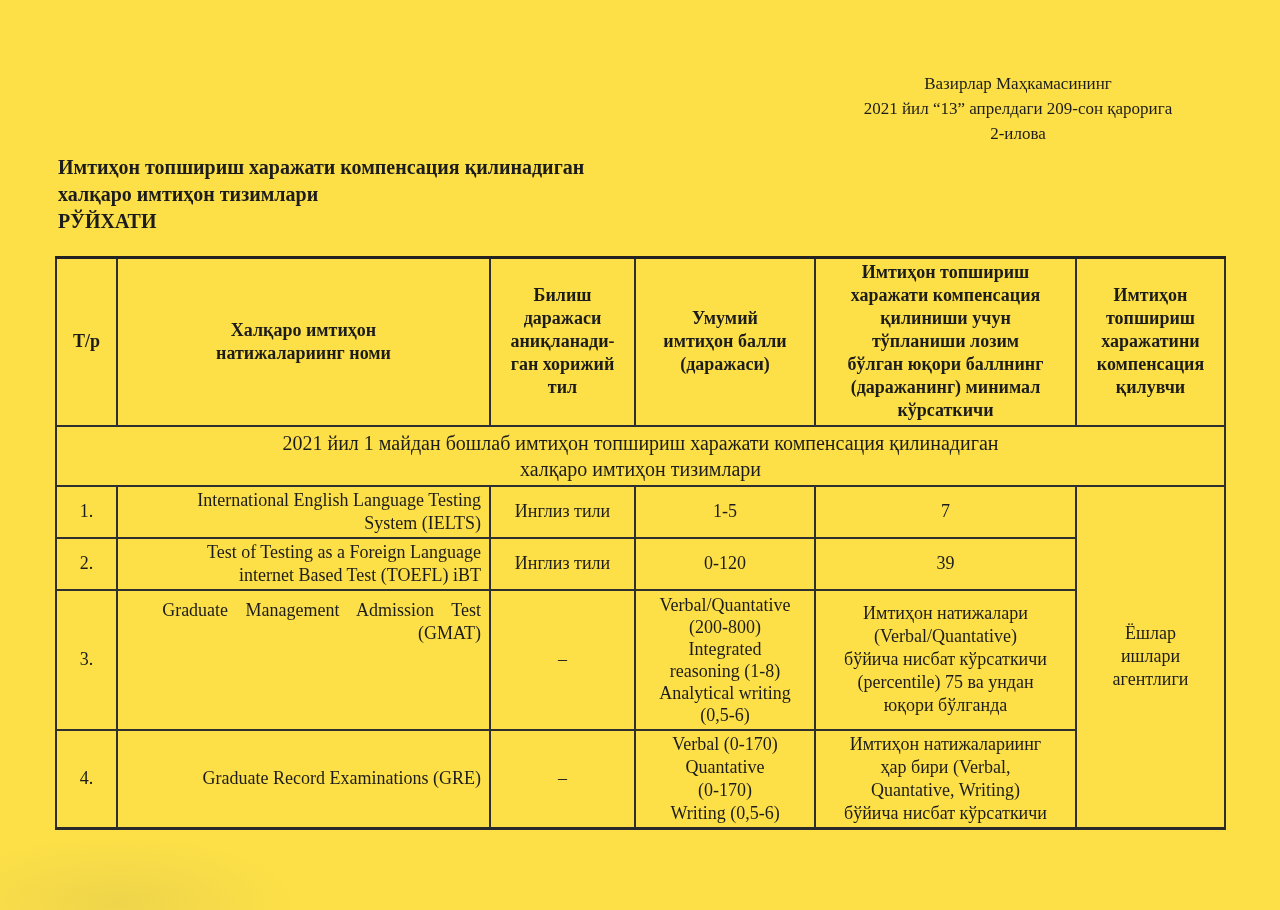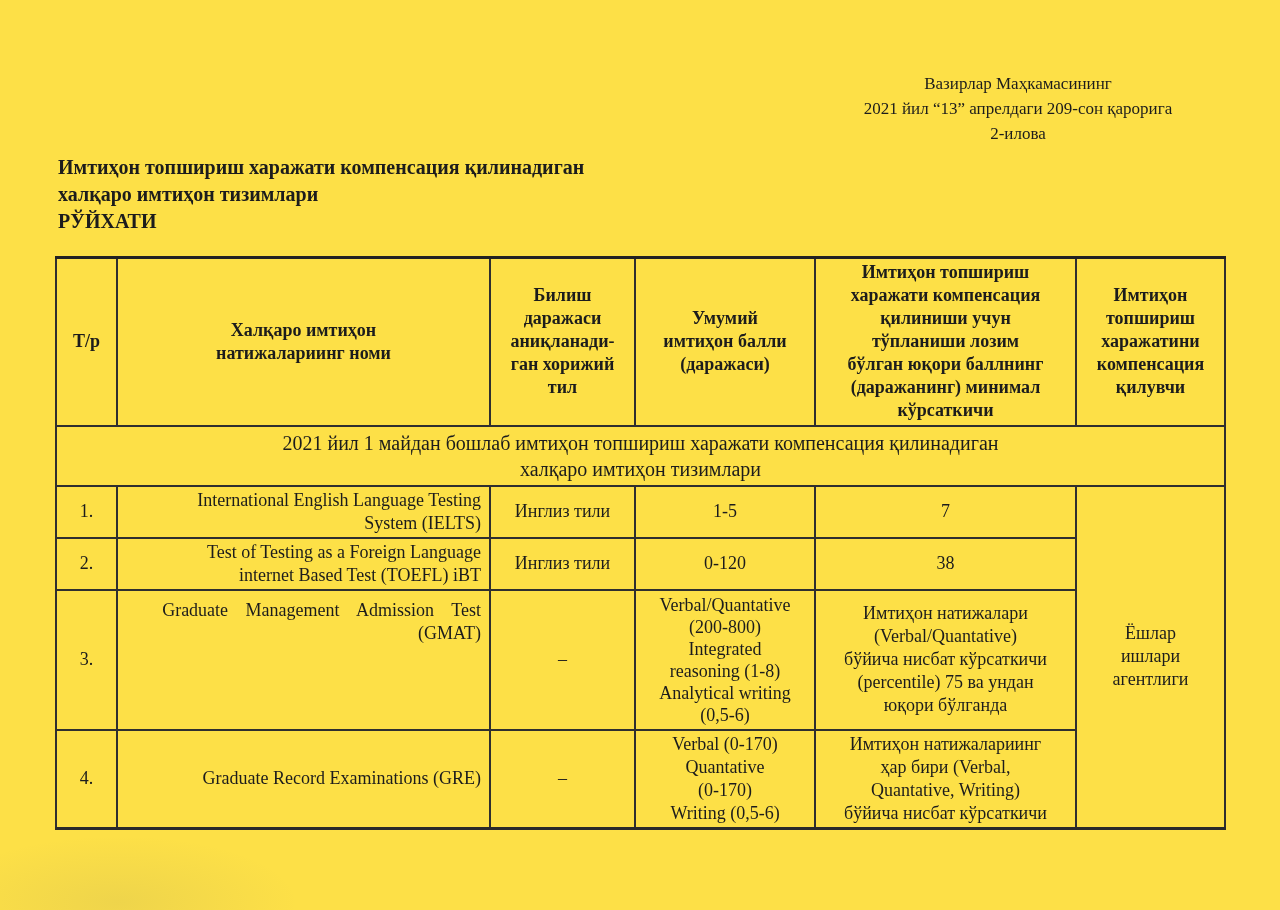--- a/index.html
+++ b/index.html
@@ -115,21 +115,21 @@
       <td class="comp" rowspan="4">Ёшлар
 ишлари
 агентлиги</td>
     </tr>
     <tr class="r2" style="height:51px">
       <td class="num">2.</td>
       <td class="name">Test of Testing as a Foreign Language
 internet Based Test (TOEFL) iBT</td>
       <td class="lang">Инглиз тили</td>
       <td class="score">0-120</td>
-      <td class="min">38</td>
+      <td class="min">39</td>
     </tr>
     <tr class="r3" style="height:140px">
       <td class="num">3.</td>
       <td class="name gmat-name">Graduate Management Admission Test
 (GMAT)</td>
       <td class="lang">–</td>
       <td class="score">Verbal/Quantative
 (200-800)
 Integrated
 reasoning (1-8)

